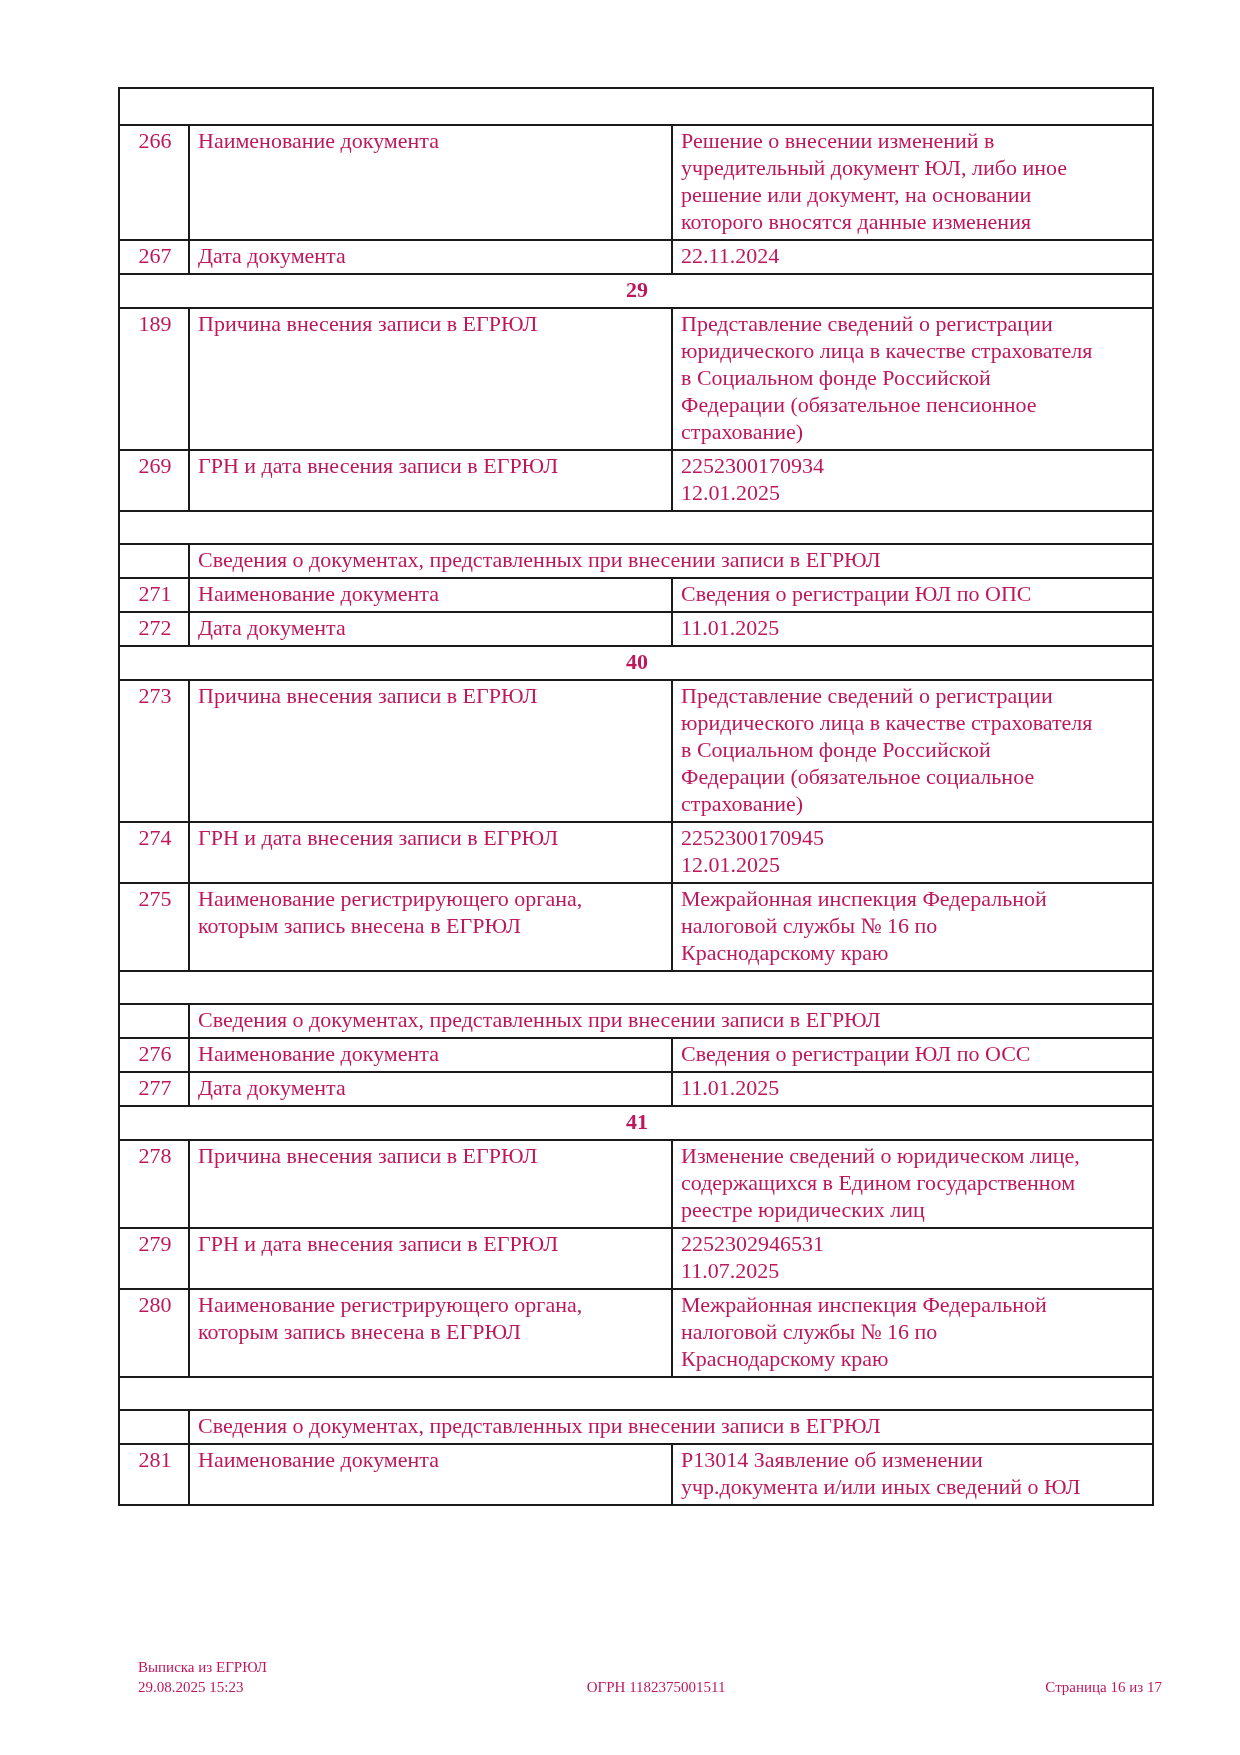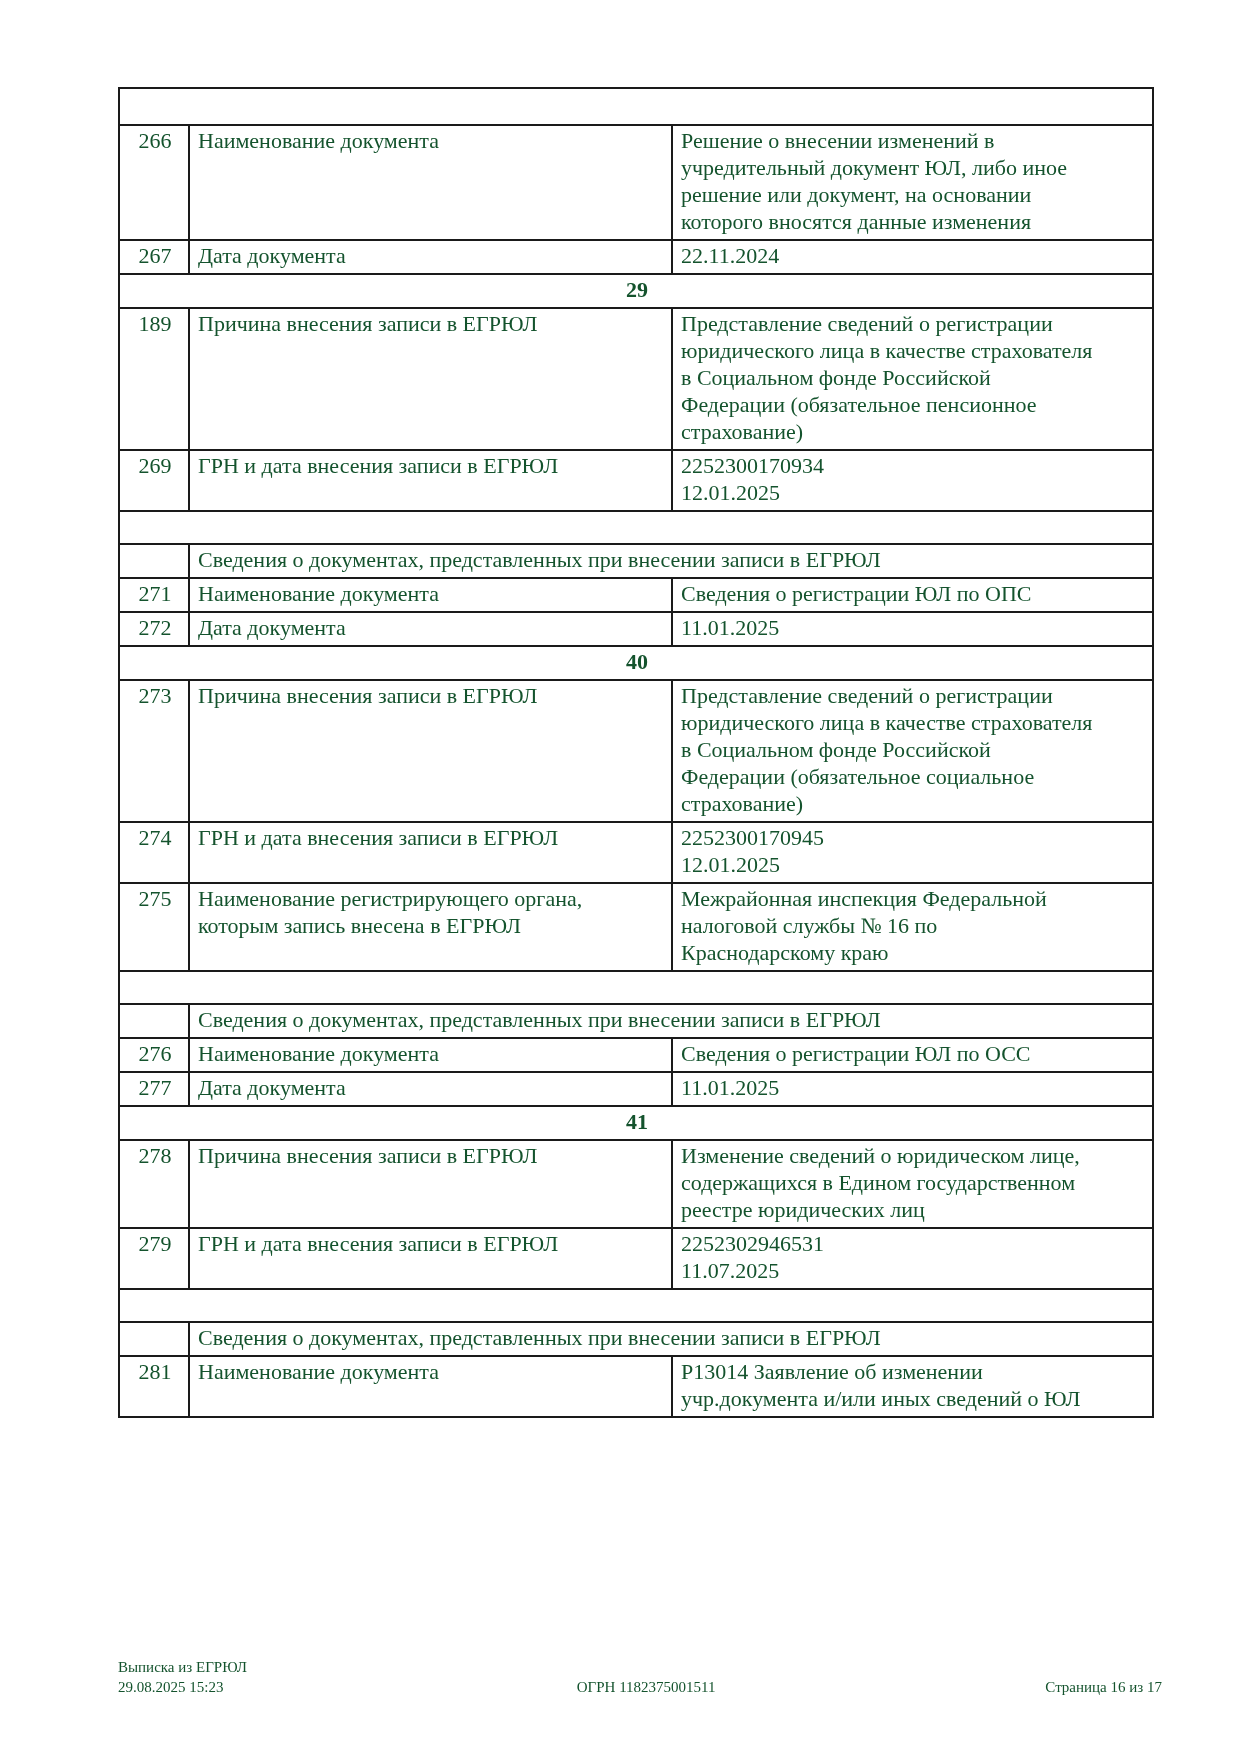--- a/index.html
+++ b/index.html
@@ -2,21 +2,21 @@
 <html><head>
 <meta charset="utf-8">
 <style>
   html, body { margin: 0; padding: 0; background: #ffffff; }
   .page {
     position: relative;
     width: 1240px;
     height: 1755px;
     background: #ffffff;
     font-family: "Liberation Serif", serif;
-    color: #14532d;
+    color: #be185d;
     overflow: hidden;
   }
   table.egrul-table {
     position: absolute;
     left: 118px;
     top: 87px;
     width: 1034px;
     border-collapse: collapse;
     table-layout: fixed;
     font-size: 22px;
@@ -39,21 +39,21 @@
     position: absolute;
     left: 118px;
     width: 1044px;
     top: 1657px;
     display: flex;
     justify-content: space-between;
     align-items: flex-end;
     font-size: 15px;
     line-height: 20px;
   }
-  .footer-left div { white-space: nowrap; }
+  .footer-left div { white-space: nowrap; margin-left: 20px; }
   .footer-center, .footer-right { white-space: nowrap; text-align: center; }
 </style>
 </head>
 <body>
 
 <div class="page">
 
   <table class="egrul-table">
     <colgroup>
       <col style="width:70px">
@@ -163,20 +163,28 @@
           <td class="label-cell">Причина внесения записи в ЕГРЮЛ</td>
           <td class="value-cell">Изменение сведений о юридическом лице,
 содержащихся в Едином государственном
 реестре юридических лиц</td>
         </tr>
         <tr>
           <td class="num-cell">279</td>
           <td class="label-cell">ГРН и дата внесения записи в ЕГРЮЛ</td>
           <td class="value-cell">2252302946531
 11.07.2025</td>
+        </tr>
+        <tr>
+          <td class="num-cell">280</td>
+          <td class="label-cell">Наименование регистрирующего органа,
+которым запись внесена в ЕГРЮЛ</td>
+          <td class="value-cell">Межрайонная инспекция Федеральной
+налоговой службы № 16 по
+Краснодарскому краю</td>
         </tr>
         <tr>
           <td class="spacer-cell" colspan="3"></td>
         </tr>
         <tr>
           <td class="num-cell"></td>
           <td class="doc-header-cell" colspan="2">Сведения о документах, представленных при внесении записи в ЕГРЮЛ</td>
         </tr>
         <tr>
           <td class="num-cell">281</td>

